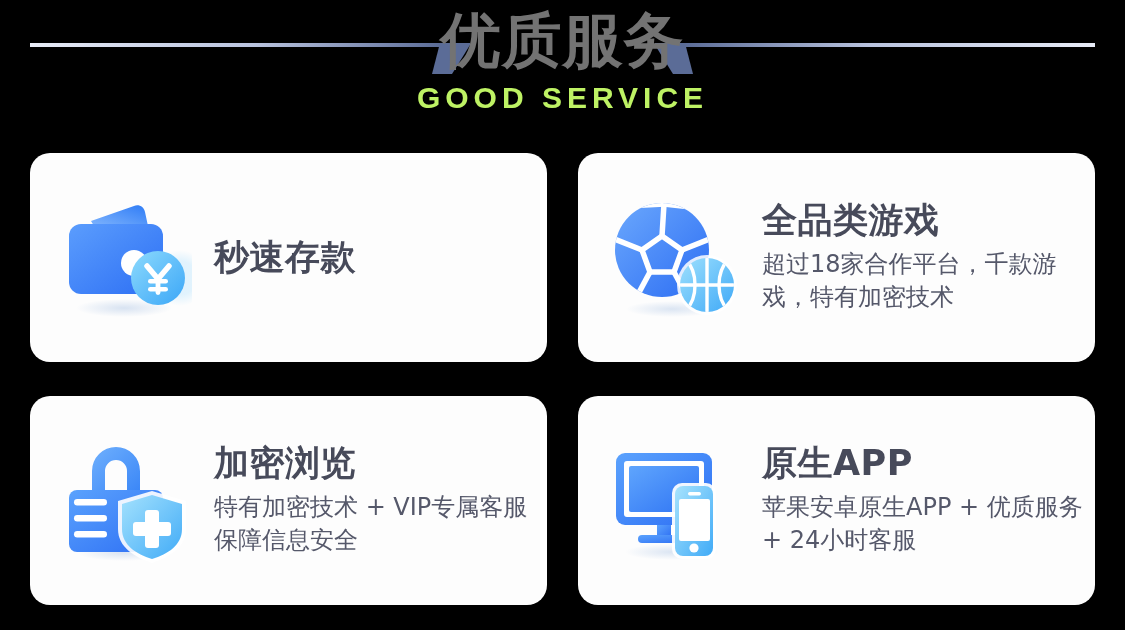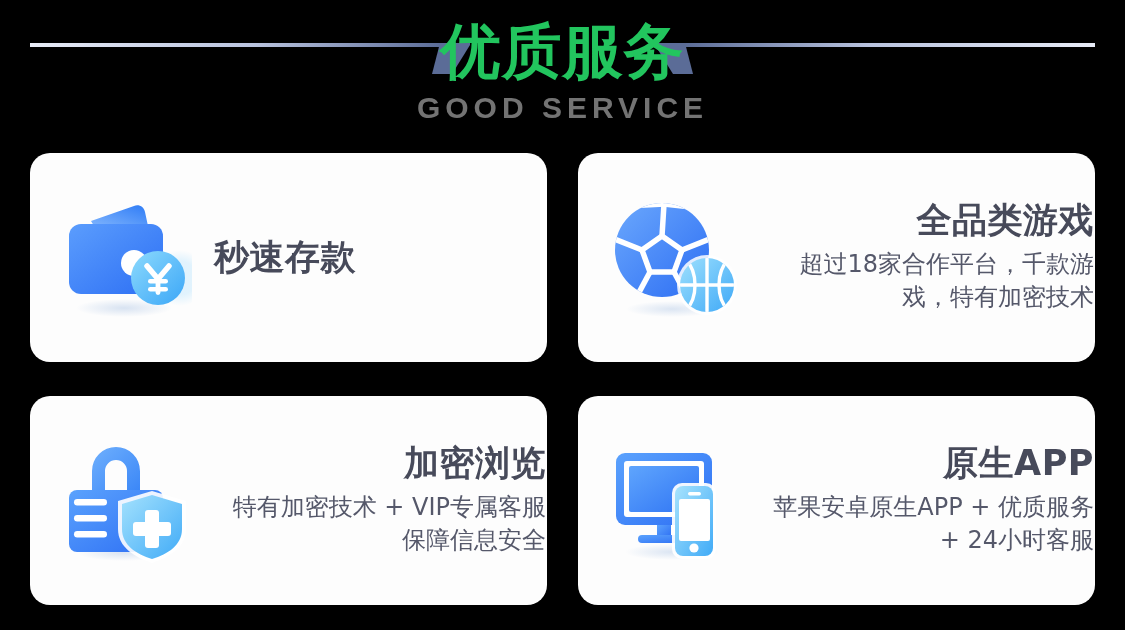--- a/index.html
+++ b/index.html
@@ -19,46 +19,45 @@
   .deco-right { right:0; }
   .deco svg { display:block; width:100%; height:100%; }
 
   .title-block {
     position:absolute; left:0; right:0; top:0;
     display:flex; flex-direction:column; align-items:center;
   }
   .title-cn {
     font-size:60px;
     font-weight:bold;
-    color:#22c55e;
+    color:#737373;
     letter-spacing:1px;
     line-height:1.12;
-    margin-top:18px;
-    font-family:Liberation Sans, sans-serif;
+    margin-top:8px;
+    font-family:Liberation Serif, serif;
   }
   .title-en {
     font-size:30px;
     font-weight:bold;
-    color:#737373;
+    color:#bef264;
     letter-spacing:5px;
     margin-top:6px;
     font-family:"Liberation Sans", sans-serif;
   }
 
   
   .grid {
     position:absolute;
     left:30px; top:153px;
     width:1065px; height:457px;
     display:grid;
     grid-template-columns:517px 517px;
     grid-template-rows:209px 209px;
     column-gap:31px;
     row-gap:34px;
-    text-align:right;
   }
   .card {
     background:#fdfdfd;
     border-radius:20px;
     display:flex;
     align-items:center;
     padding-left:30px;
     position:relative;
     overflow:hidden;
   }

